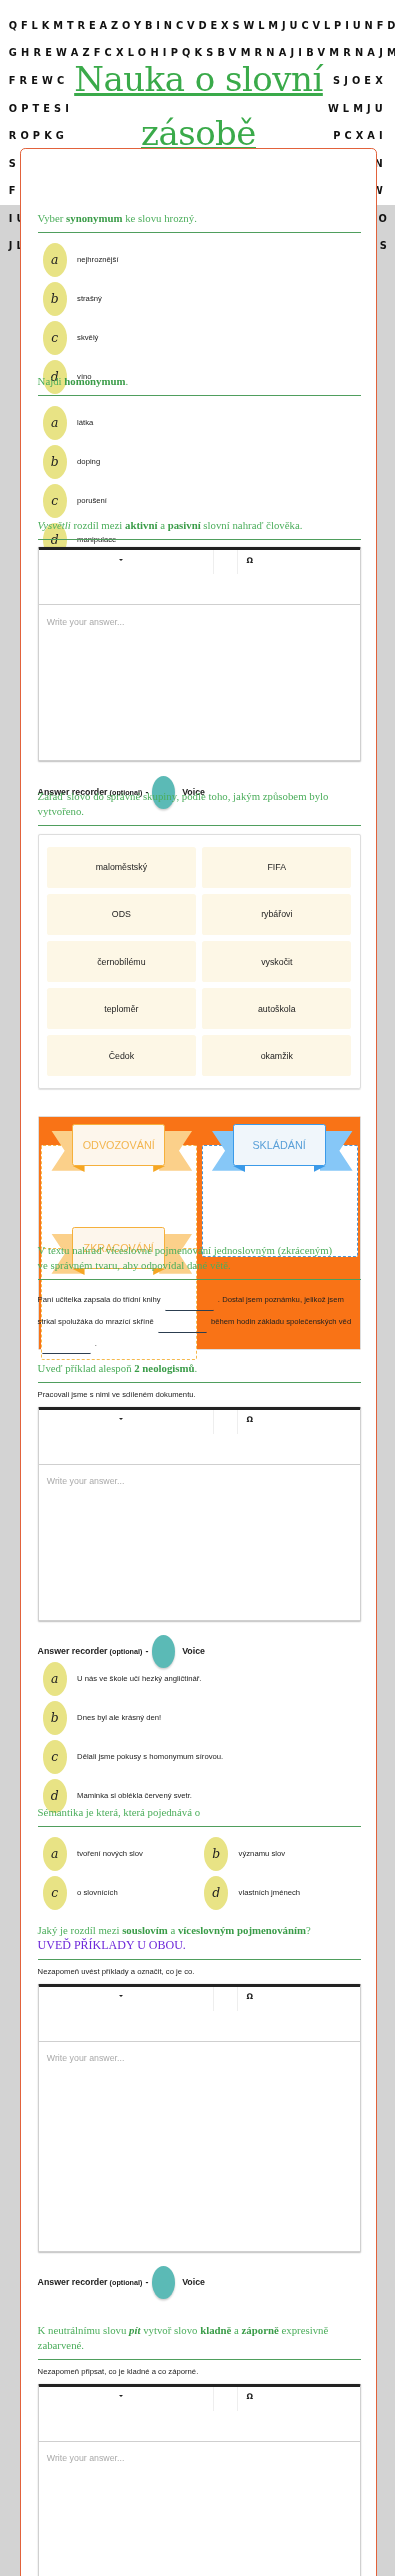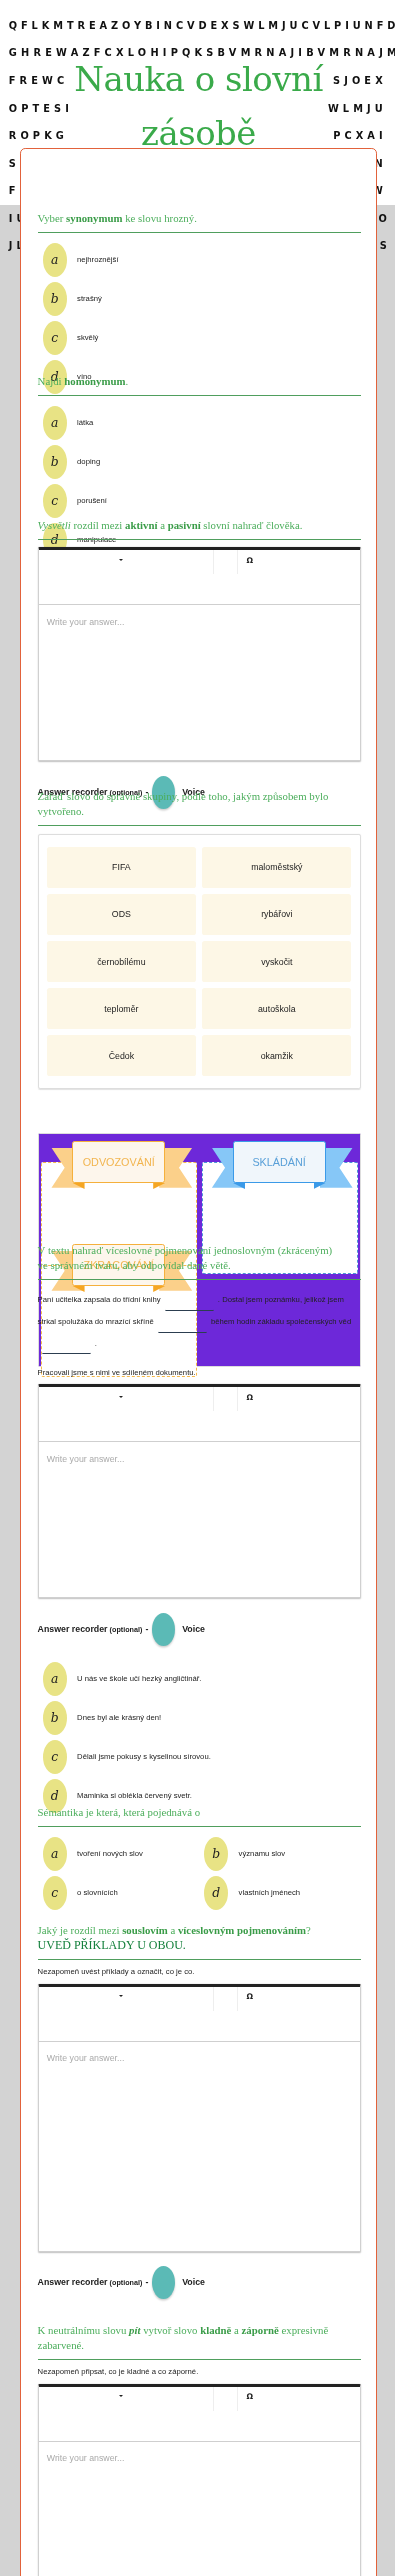--- a/index.html
+++ b/index.html
@@ -25,20 +25,21 @@
     display: flex; justify-content: space-between;
     color: #111;
   }
   .title-block {
     position: absolute; left: 52px; width: 293px; top: 52px;
     text-align: center;
     font-family: "DejaVu Serif", serif;
     color: #3aaa4a;
     font-size: 34px; line-height: 54px;
     letter-spacing: -0.5px;
+    text-decoration: underline;
   }
   
   .card {
     position: absolute; left: 19.6px; top: 148px; width: 357px; height: 3087px;
     background: #fff;
     border: 1.5px solid #e2623b;
     border-radius: 5.2px;
   }
   .section { position: absolute; left: 17px; width: 323px; }
   .q-title {
@@ -121,22 +122,22 @@
     box-shadow: 0 0.5px 1px rgba(0,0,0,0.12);
     padding: 11.3px 8.2px 11.3px 8.2px;
     display: grid; grid-template-columns: 1fr 1fr; gap: 6.2px 6.2px;
   }
   .chip {
     height: 41px; background: #fdf7e6; border-radius: 2.6px;
     display: flex; align-items: center; justify-content: center;
     font-size: 8.8px; color: #222; cursor: grab;
   }
   .bins {
-    margin-top: 44px;
-    background: #6d28d9; border: 0.5px solid #ddd; border-radius: 1.5px;
+    margin-top: 27px;
+    background: #f97316; border: 0.5px solid #ddd; border-radius: 1.5px;
     position: relative; height: 234px;
   }
   .bin { position: absolute; width: 156px; height: 112px; }
   .bin-drop {
     position: absolute; left: 0; top: 28px; width: 156px; height: 112px;
     background: #fff; border: 1px dashed #f5b94c; border-radius: 2.1px;
   }
   .bin.blue .bin-drop { border-color: #4b97d6; }
   .ribbon-tail {
     position: absolute; top: 14px; width: 33px; height: 40px;
@@ -277,22 +278,22 @@
         <small>(optional)</small>
         <span class="rec-dash">-</span>
       <span class="rec-btn"></span>
       <span>Voice</span>
     </div>
   </div>
 
   <div class="section" style="top:640px">
     <div class="q-title" style="padding-right:31px">Zařaď slovo do správné skupiny, podle toho, jakým způsobem bylo vytvořeno.</div>
     <div class="chip-box">
+      <div class="chip">maloměstský</div>
       <div class="chip">FIFA</div>
-      <div class="chip">maloměstský</div>
       <div class="chip">ODS</div>
       <div class="chip">rybářovi</div>
       <div class="chip">černobílému</div>
       <div class="chip">vyskočit</div>
       <div class="chip">teploměr</div>
       <div class="chip">autoškola</div>
       <div class="chip">Čedok</div>
       <div class="chip">okamžik</div>
     </div>
     <div class="bins">
@@ -324,20 +325,21 @@
   </div>
 
   <div class="section" style="top:1094px">
     <div class="q-title" style="padding-right:27px">V textu nahraď víceslovné pojmenování jednoslovným (zkráceným) ve správném tvaru, aby odpovídal dané větě.</div>
     <div class="cloze">
       <span>Paní učitelka zapsala do třídní knihy</span><span class="blank"></span><span>. Dostal jsem poznámku, jelikož jsem strkal spolužáka do mrazící skříně</span><span class="blank"></span><span>během hodin základu společenských věd</span><span class="blank"></span><span>.</span>
     </div>
   </div>
 
   <div class="section" style="top:1212px">
+    <div class="q-title"><span>Uveď příklad alespoň </span><b>2 neologismů</b><span>.</span></div>
     <div class="sub-text">Pracovali jsme s nimi ve sdíleném dokumentu.</div>
     <div class="editor">
       <div class="editor-toolbar">
         <div class="tb-dropdown">
             <span class="tb-caret"></span>
           </div>
         <div class="tb-blank"></div>
         <span class="tb-omega">Ω</span>
       </div>
       <div class="editor-area">Write your answer...</div>
@@ -356,21 +358,21 @@
       <div class="opt">
           <div class="opt-badge">a</div>
           <div class="opt-text">U nás ve škole učí hezký angličtinář.</div>
         </div>
       <div class="opt">
           <div class="opt-badge">b</div>
           <div class="opt-text">Dnes byl ale krásný den!</div>
         </div>
       <div class="opt">
           <div class="opt-badge">c</div>
-          <div class="opt-text">Dělali jsme pokusy s kyselinou sírovou.</div>
+          <div class="opt-text">Dělali jsme pokusy s homonymum sírovou.</div>
         </div>
       <div class="opt">
           <div class="opt-badge">d</div>
           <div class="opt-text">Maminka si oblékla červený svetr.</div>
         </div>
     </div>
   </div>
 
   <div class="section" style="top:1656px">
     <div class="q-title">Sémantika je která, která pojednává o</div>
@@ -388,21 +390,21 @@
           <div class="opt-text">o slovnících</div>
         </div>
       <div class="opt">
           <div class="opt-badge">d</div>
           <div class="opt-text">vlastních jménech</div>
         </div>
     </div>
   </div>
 
   <div class="section" style="top:1774px">
-    <div class="q-title"><span>Jaký je rozdíl mezi </span><b>souslovím</b><span> a </span><b>víceslovným pojmenováním</b><span>?</span><br><span class="caps" style="color:#15803d">UVEĎ PŘÍKLADY U OBOU.</span></div>
+    <div class="q-title"><span>Jaký je rozdíl mezi </span><b>souslovím</b><span> a </span><b>víceslovným pojmenováním</b><span>?</span><br><span class="caps" style="color:#6d28d9">UVEĎ PŘÍKLADY U OBOU.</span></div>
     <div class="sub-text">Nezapomeň uvést příklady a označit, co je co.</div>
     <div class="editor">
       <div class="editor-toolbar">
         <div class="tb-dropdown">
             <span class="tb-caret"></span>
           </div>
         <div class="tb-blank"></div>
         <span class="tb-omega">Ω</span>
       </div>
       <div class="editor-area" style="height:209px">Write your answer...</div>

